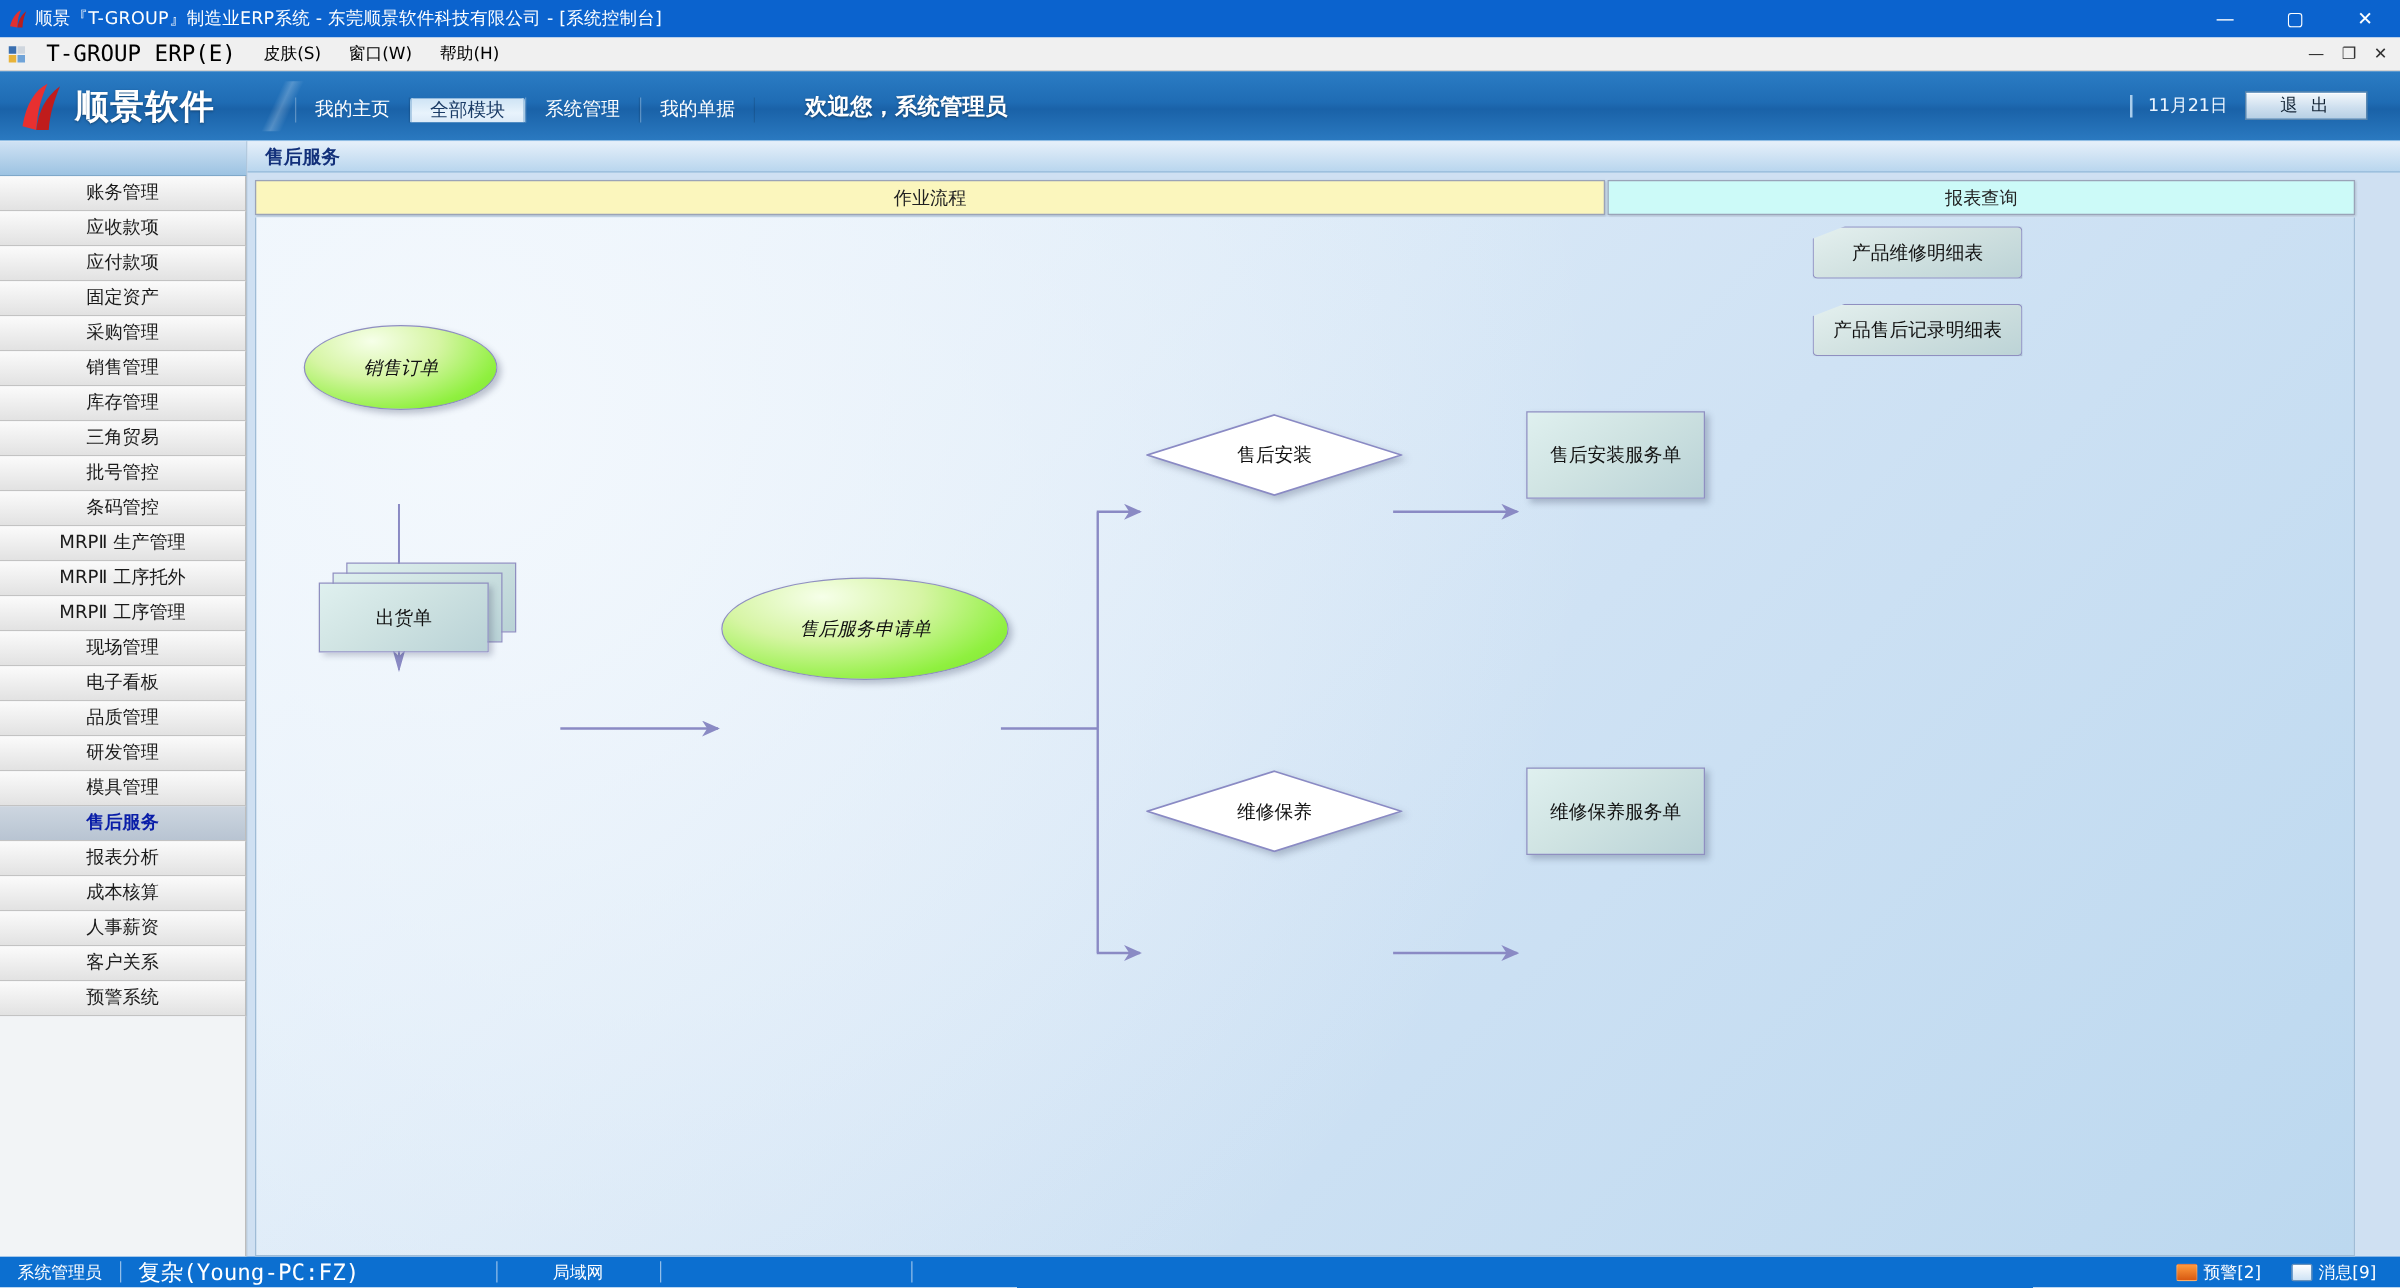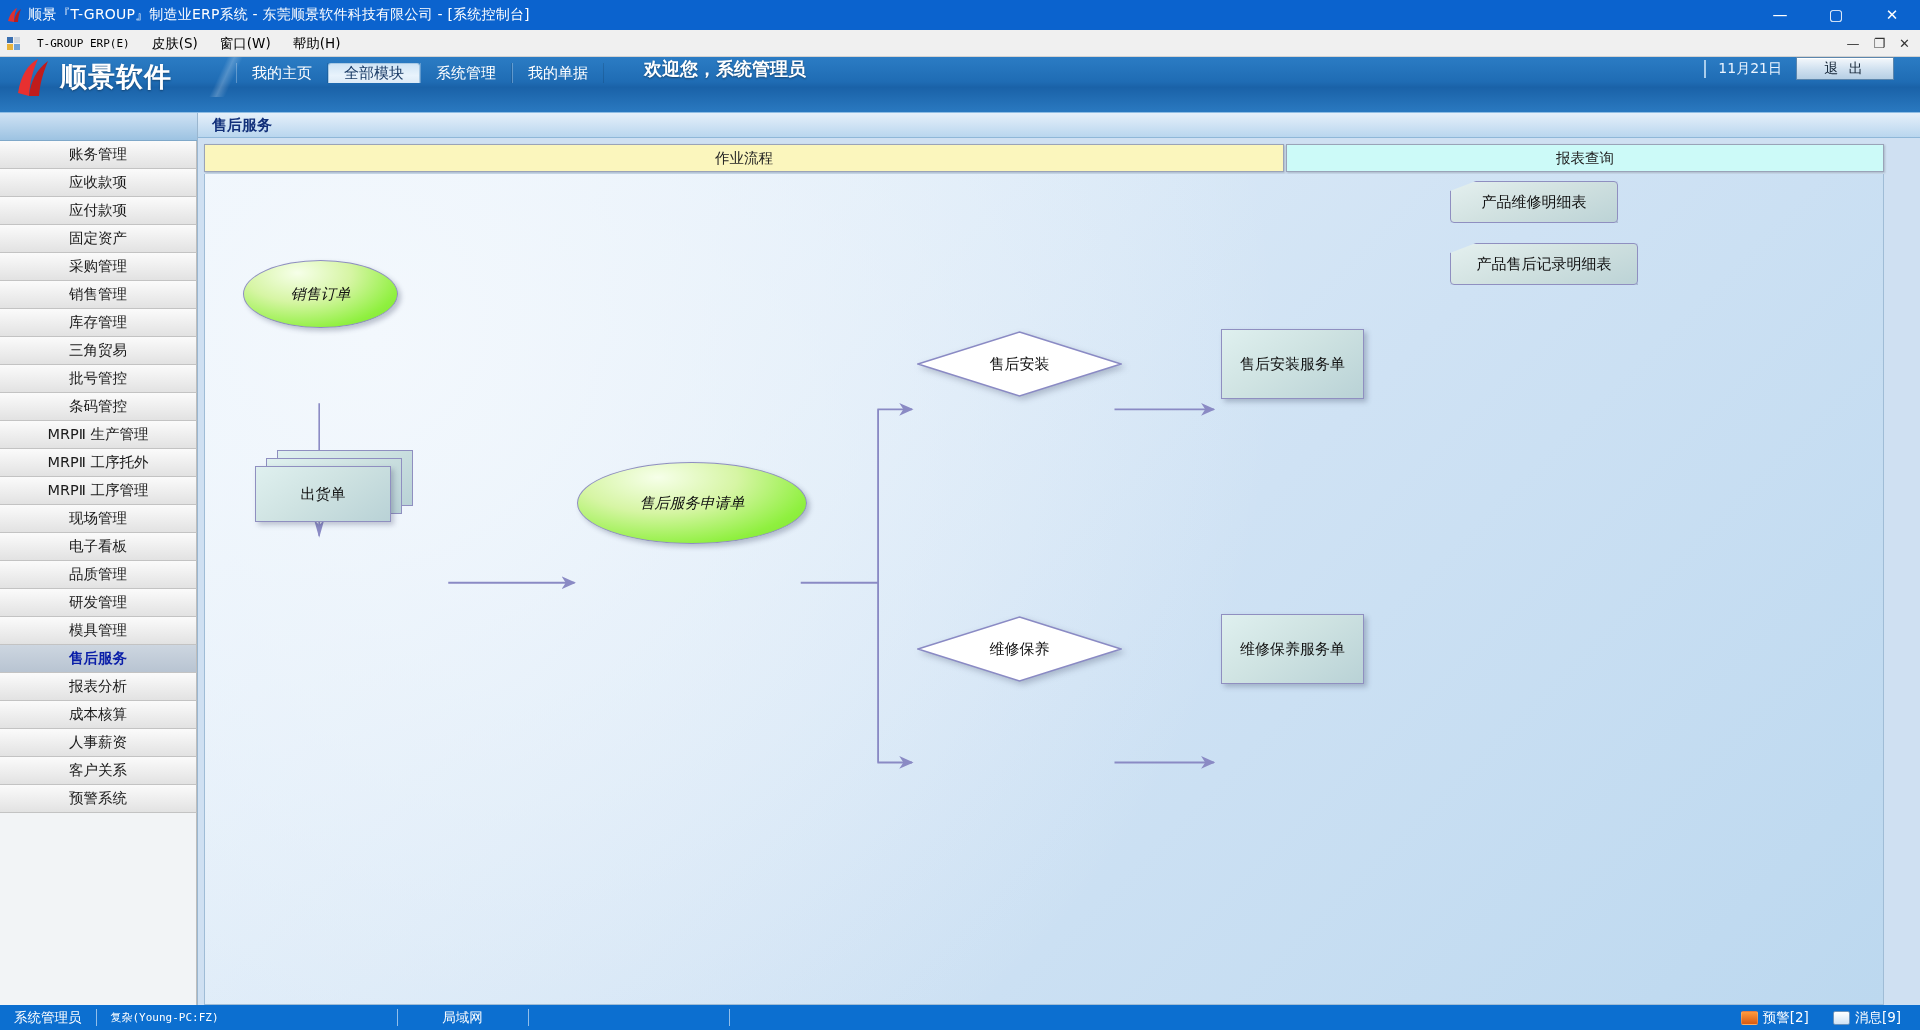--- a/index.html
+++ b/index.html
@@ -36,21 +36,21 @@
   }
   .mb-icon { width: 26px; display:flex; align-items:center; justify-content:center; }
   .mb-item { padding: 0 11px; white-space: nowrap; line-height: 27px; }
   .mb-ctrl { position:absolute; right: 6px; top:0; display:flex; height:27px; align-items:center; gap:14px; color:#333; font-size:13px; padding-right:4px;}
   .mb-ctrl span { cursor: default; }
 
   
   .header {
     height: 56px;
     background: linear-gradient(to bottom, #2b7cc4 0%, #1f6cb4 45%, #1a62a8 55%, #2a79c0 100%);
-    display: flex; align-items: flex-start; position: relative;
+    display: flex; align-items: center; position: relative;
     border-bottom: 1px solid #8fbde4;
   }
   .brand { width: 236px; display: flex; align-items: center; padding-left: 14px; position: relative; }
   .brand-mark { width: 38px; height: 40px; margin-right: 8px; }
   .brand-name { color: #fff; font-size: 27px; font-weight: bold; letter-spacing: 1px;
                 text-shadow: 0 1px 2px rgba(0,0,0,.35); }
   .brand-swoosh {
     position: absolute; right: -26px; top: 0; bottom: 0; width: 70px;
     background: linear-gradient(115deg, rgba(255,255,255,0) 40%, rgba(255,255,255,.22) 48%, rgba(255,255,255,0) 58%);
     pointer-events: none;
@@ -200,21 +200,21 @@
     font-size: 15px; color: #111; white-space: nowrap;
   }
 
   
   .statusbar {
     height: 25px; background: #0c6fd0; color: #ffffff;
     display: flex; align-items: center; font-size: 13.5px;
   }
   .sbar-cell { padding: 0 14px; height: 100%; display: flex; align-items: center; white-space: nowrap; }
   .sbar-sep { width: 1px; height: 17px; background: rgba(255,255,255,.55); }
-  .sbar-mono { font-family: "DejaVu Sans Mono", "Liberation Mono", monospace; font-size: 11px; text-align: center; }
+  .sbar-mono { font-family: "DejaVu Sans Mono", "Liberation Mono", monospace; font-size: 18px; text-align: center; }
   .sbar-right { margin-left: auto; display: flex; align-items: center; gap: 10px; padding-right: 12px; }
   .sbar-badge { display: flex; align-items: center; gap: 5px; padding: 1px 7px; }
   .badge-ico { width: 17px; height: 14px; border-radius: 2px; display:inline-block; }
 </style>
 </head>
 <body>
 
 <div class="titlebar">
   <div class="tb-logo">
     <svg width="17" height="17" viewBox="0 0 17 17">
@@ -386,21 +386,21 @@
         </div>
 
         <div class="node node-box" style="left:1016px; top:440px; width:143px; height:70px;">
           <span>维修保养服务单</span>
         </div>
 
         <div class="node-card" style="left:1245px; top:7px; width:168px; height:42px;">
           <span>产品维修明细表</span>
         </div>
 
-        <div class="node-card" style="left:1245px; top:69px; width:188px; height:42px;">
+        <div class="node-card" style="left:1245px; top:69px; width:168px; height:42px;">
           <span>产品售后记录明细表</span>
         </div>
 
       </div>
     </div>
   </div>
 </div>
 
 <div class="statusbar">
   <div class="sbar-cell">系统管理员</div>

